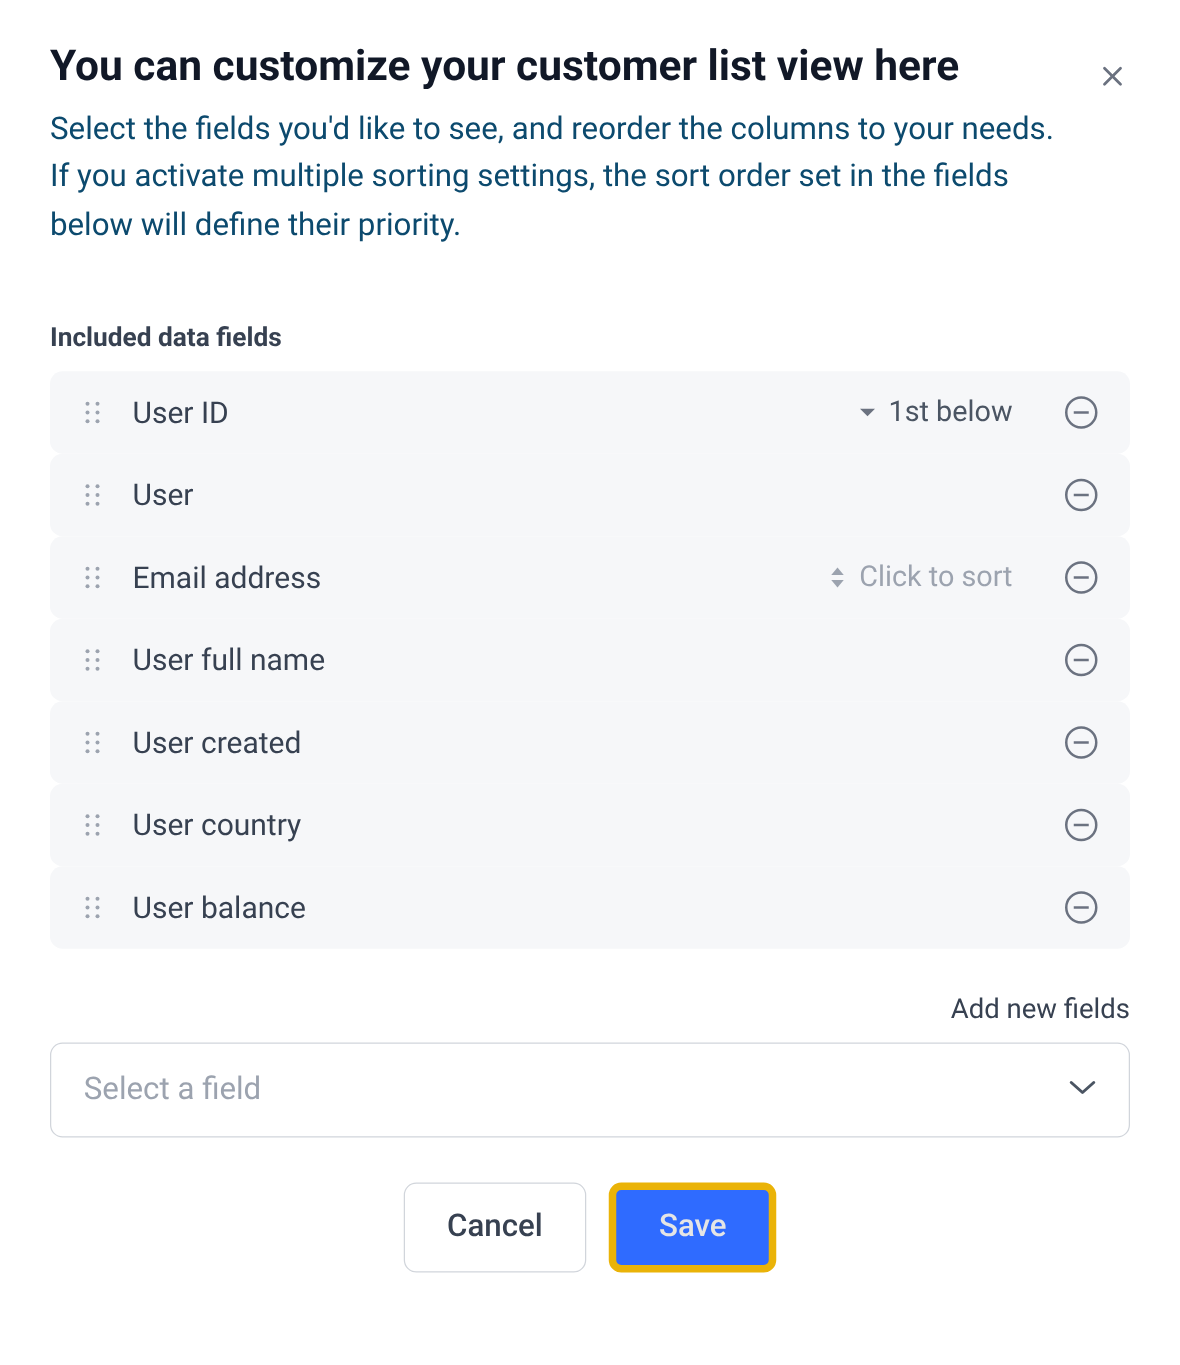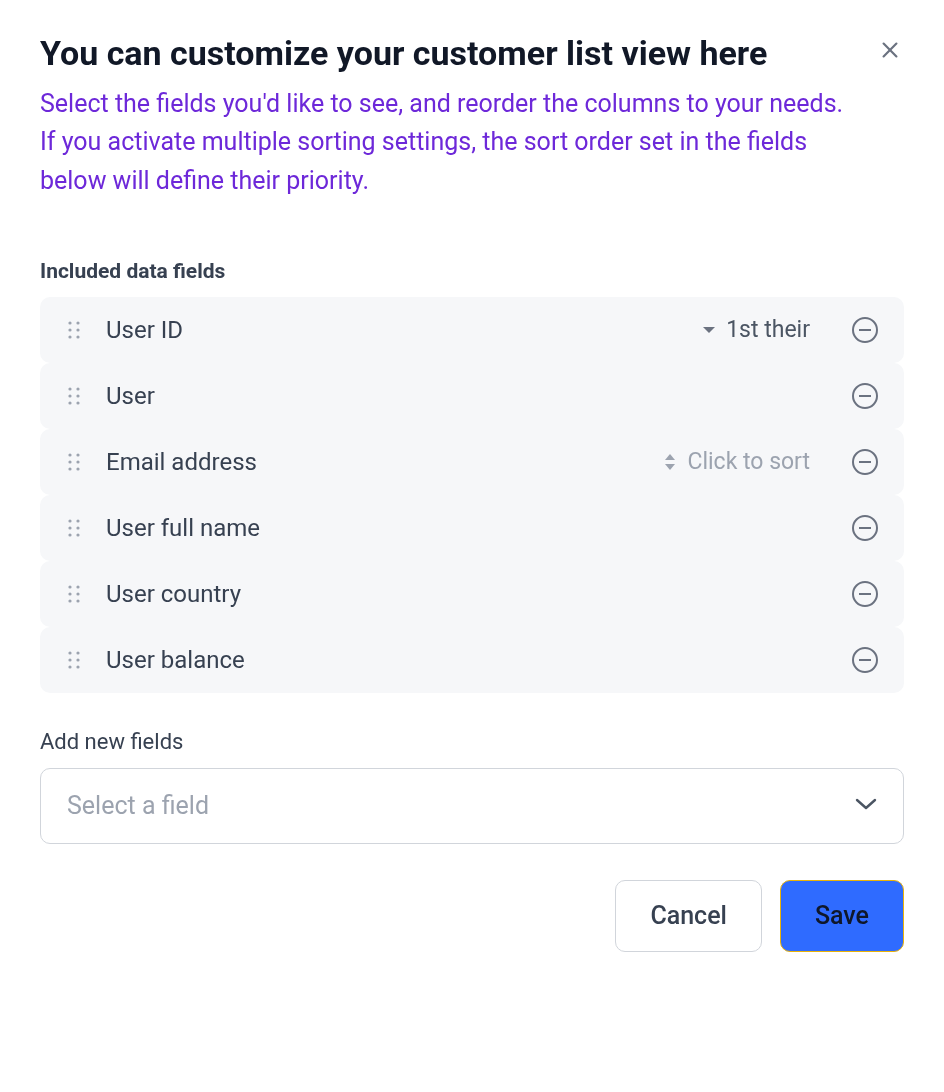--- a/index.html
+++ b/index.html
@@ -9,21 +9,21 @@
   }
   body {
     font-family: -apple-system, BlinkMacSystemFont, "Segoe UI", Roboto, Helvetica, Arial, sans-serif;
     background: #ffffff;
     color: #1f2937;
     width: 944px;
     padding: 32px 40px 40px 40px;
   }
   .header-row {
     display: flex;
-    align-items: flex-start;
+    align-items: flex-end;
     justify-content: space-between;
     gap: 16px;
   }
   .title {
     font-size: 34px;
     font-weight: 700;
     color: #111827;
     line-height: 1.25;
   }
   .close-btn {
@@ -34,21 +34,21 @@
     align-items: center;
     justify-content: center;
     color: #6b7280;
     cursor: pointer;
     margin-top: 4px;
   }
   .subtitle {
     margin-top: 10px;
     font-size: 25px;
     line-height: 1.55;
-    color: #6d28d9;
+    color: #0c4a6e;
     max-width: 820px;
   }
   .section-label {
     margin-top: 58px;
     font-size: 21px;
     font-weight: 700;
     color: #374151;
   }
   .fields-list {
     margin-top: 14px;
@@ -106,20 +106,21 @@
     display: flex;
     align-items: center;
     justify-content: center;
     color: #6b7280;
     cursor: pointer;
   }
   .add-label {
     margin-top: 36px;
     font-size: 22px;
     color: #374151;
+    text-align: right;
   }
   .select-field {
     margin-top: 14px;
     border: 1px solid #d1d5db;
     border-radius: 10px;
     height: 76px;
     display: flex;
     align-items: center;
     justify-content: space-between;
     padding: 0 26px;
@@ -128,43 +129,43 @@
   .select-placeholder {
     font-size: 25px;
     color: #9ca3af;
   }
   .chevron {
     color: #4b5563;
   }
   .footer {
     margin-top: 36px;
     display: flex;
-    justify-content: flex-end;
+    justify-content: center;
     gap: 18px;
   }
   .btn {
     height: 72px;
     padding: 0 34px;
     border-radius: 10px;
     font-size: 25px;
     font-weight: 500;
     display: flex;
     align-items: center;
     justify-content: center;
     cursor: pointer;
   }
   .btn-secondary {
     background: #ffffff;
     border: 1px solid #d1d5db;
     color: #374151;
   }
   .btn-primary {
     background: #2f6bff;
-    border: 1px solid #eab308;
-    color: #0f172a;
+    border: 6px solid #eab308;
+    color: #e5e5e5;
   }
 </style>
 </head>
 <body>
 
 <div class="header-row">
   <h1 class="title">You can customize your customer list view here</h1>
   <div class="close-btn">
     <svg width="22" height="22" viewBox="0 0 24 24" fill="none" stroke="currentColor" stroke-width="2.4" stroke-linecap="round">
       <line x1="5" y1="5" x2="19" y2="19"></line>
@@ -190,21 +191,21 @@
           <circle cx="11" cy="18" r="1.6" fill="currentColor"></circle>
       </svg>
     </div>
     <div class="field-name">User ID</div>
     <div class="sort-group">
       <span class="sort-icon">
         <svg width="14" height="10" viewBox="0 0 14 10">
             <path d="M1 2 L7 8 L13 2 Z" fill="currentColor"></path>
           </svg>
       </span>
-      <span class="sort-label">1st their</span>
+      <span class="sort-label">1st below</span>
     </div>
     <div class="remove-btn">
       <svg width="28" height="28" viewBox="0 0 28 28" fill="none" stroke="currentColor" stroke-width="2">
         <circle cx="14" cy="14" r="12"></circle>
           <line x1="8" y1="14" x2="20" y2="14"></line>
       </svg>
     </div>
   </div>
 
   <div class="field-row">
@@ -269,20 +270,39 @@
     </div>
     <div class="field-name">User full name</div>
     <div class="remove-btn">
       <svg width="28" height="28" viewBox="0 0 28 28" fill="none" stroke="currentColor" stroke-width="2">
         <circle cx="14" cy="14" r="12"></circle>
           <line x1="8" y1="14" x2="20" y2="14"></line>
       </svg>
     </div>
   </div>
 
+  <div class="field-row">
+    <div class="drag-handle">
+      <svg width="14" height="22" viewBox="0 0 14 22">
+        <circle cx="3" cy="4" r="1.6" fill="currentColor"></circle>
+          <circle cx="11" cy="4" r="1.6" fill="currentColor"></circle>
+        <circle cx="3" cy="11" r="1.6" fill="currentColor"></circle>
+          <circle cx="11" cy="11" r="1.6" fill="currentColor"></circle>
+        <circle cx="3" cy="18" r="1.6" fill="currentColor"></circle>
+          <circle cx="11" cy="18" r="1.6" fill="currentColor"></circle>
+      </svg>
+    </div>
+    <div class="field-name">User created</div>
+    <div class="remove-btn">
+      <svg width="28" height="28" viewBox="0 0 28 28" fill="none" stroke="currentColor" stroke-width="2">
+        <circle cx="14" cy="14" r="12"></circle>
+          <line x1="8" y1="14" x2="20" y2="14"></line>
+      </svg>
+    </div>
+  </div>
 
   <div class="field-row">
     <div class="drag-handle">
       <svg width="14" height="22" viewBox="0 0 14 22">
         <circle cx="3" cy="4" r="1.6" fill="currentColor"></circle>
           <circle cx="11" cy="4" r="1.6" fill="currentColor"></circle>
         <circle cx="3" cy="11" r="1.6" fill="currentColor"></circle>
           <circle cx="11" cy="11" r="1.6" fill="currentColor"></circle>
         <circle cx="3" cy="18" r="1.6" fill="currentColor"></circle>
           <circle cx="11" cy="18" r="1.6" fill="currentColor"></circle>

